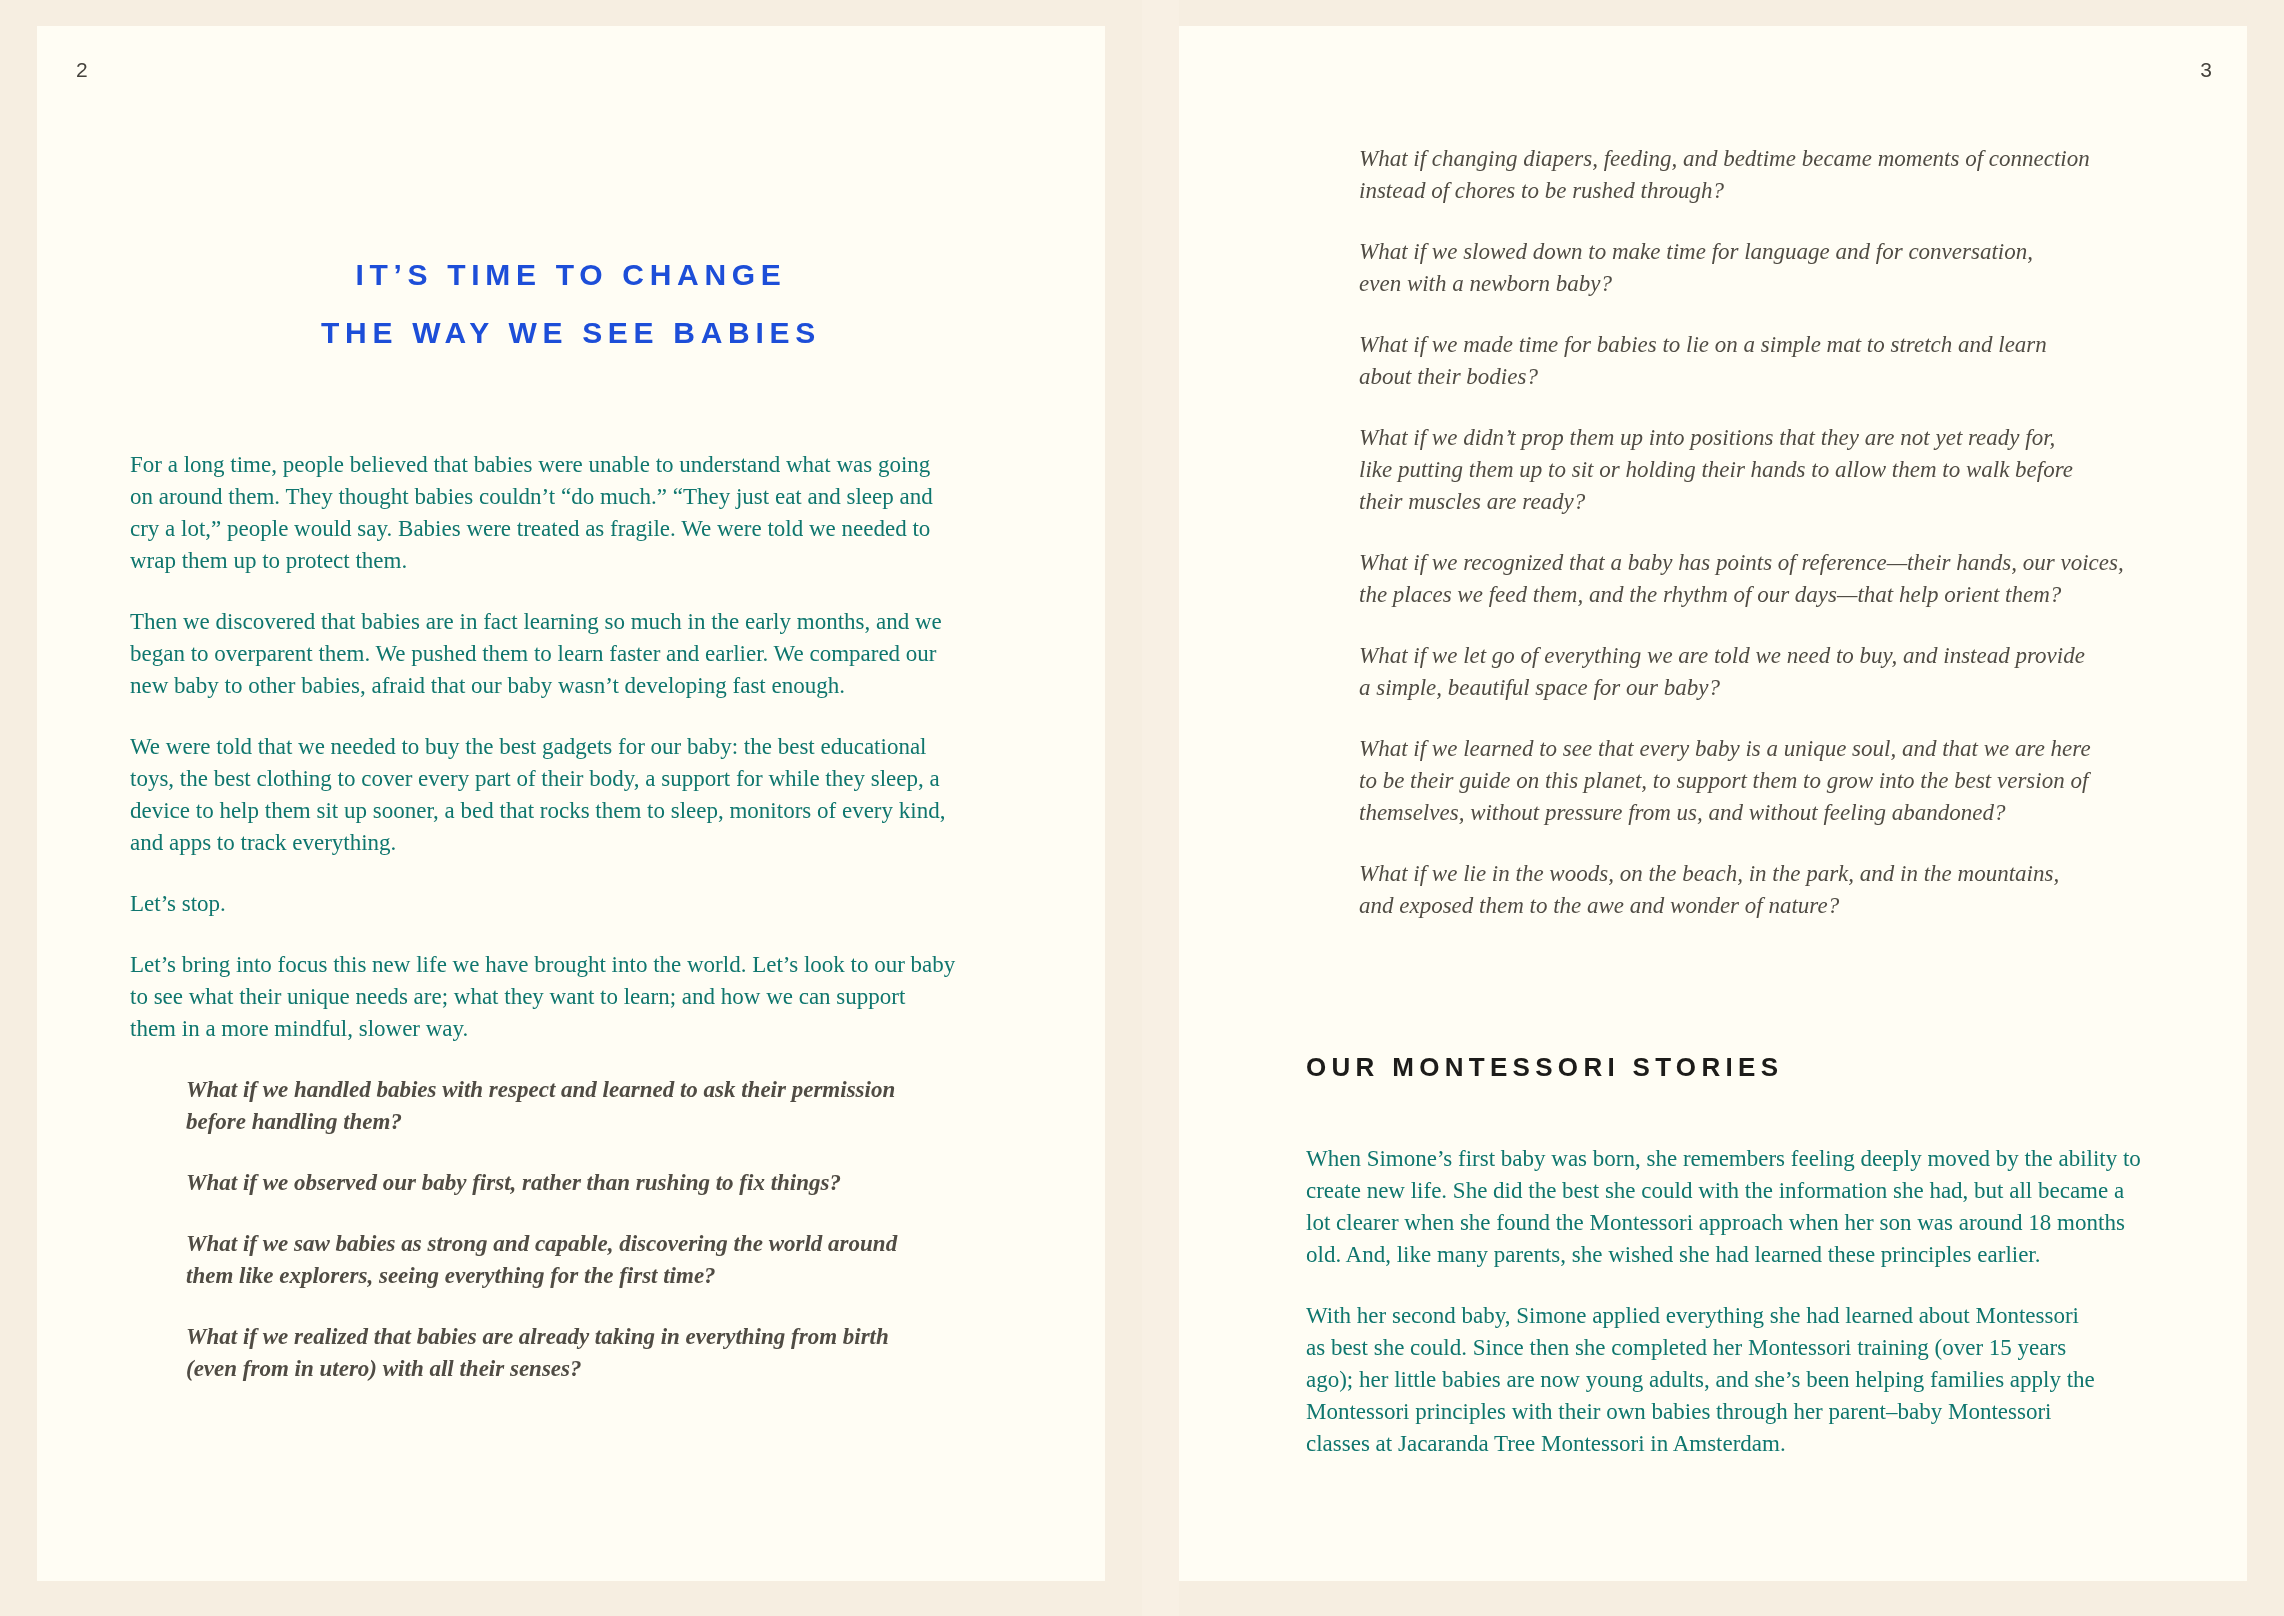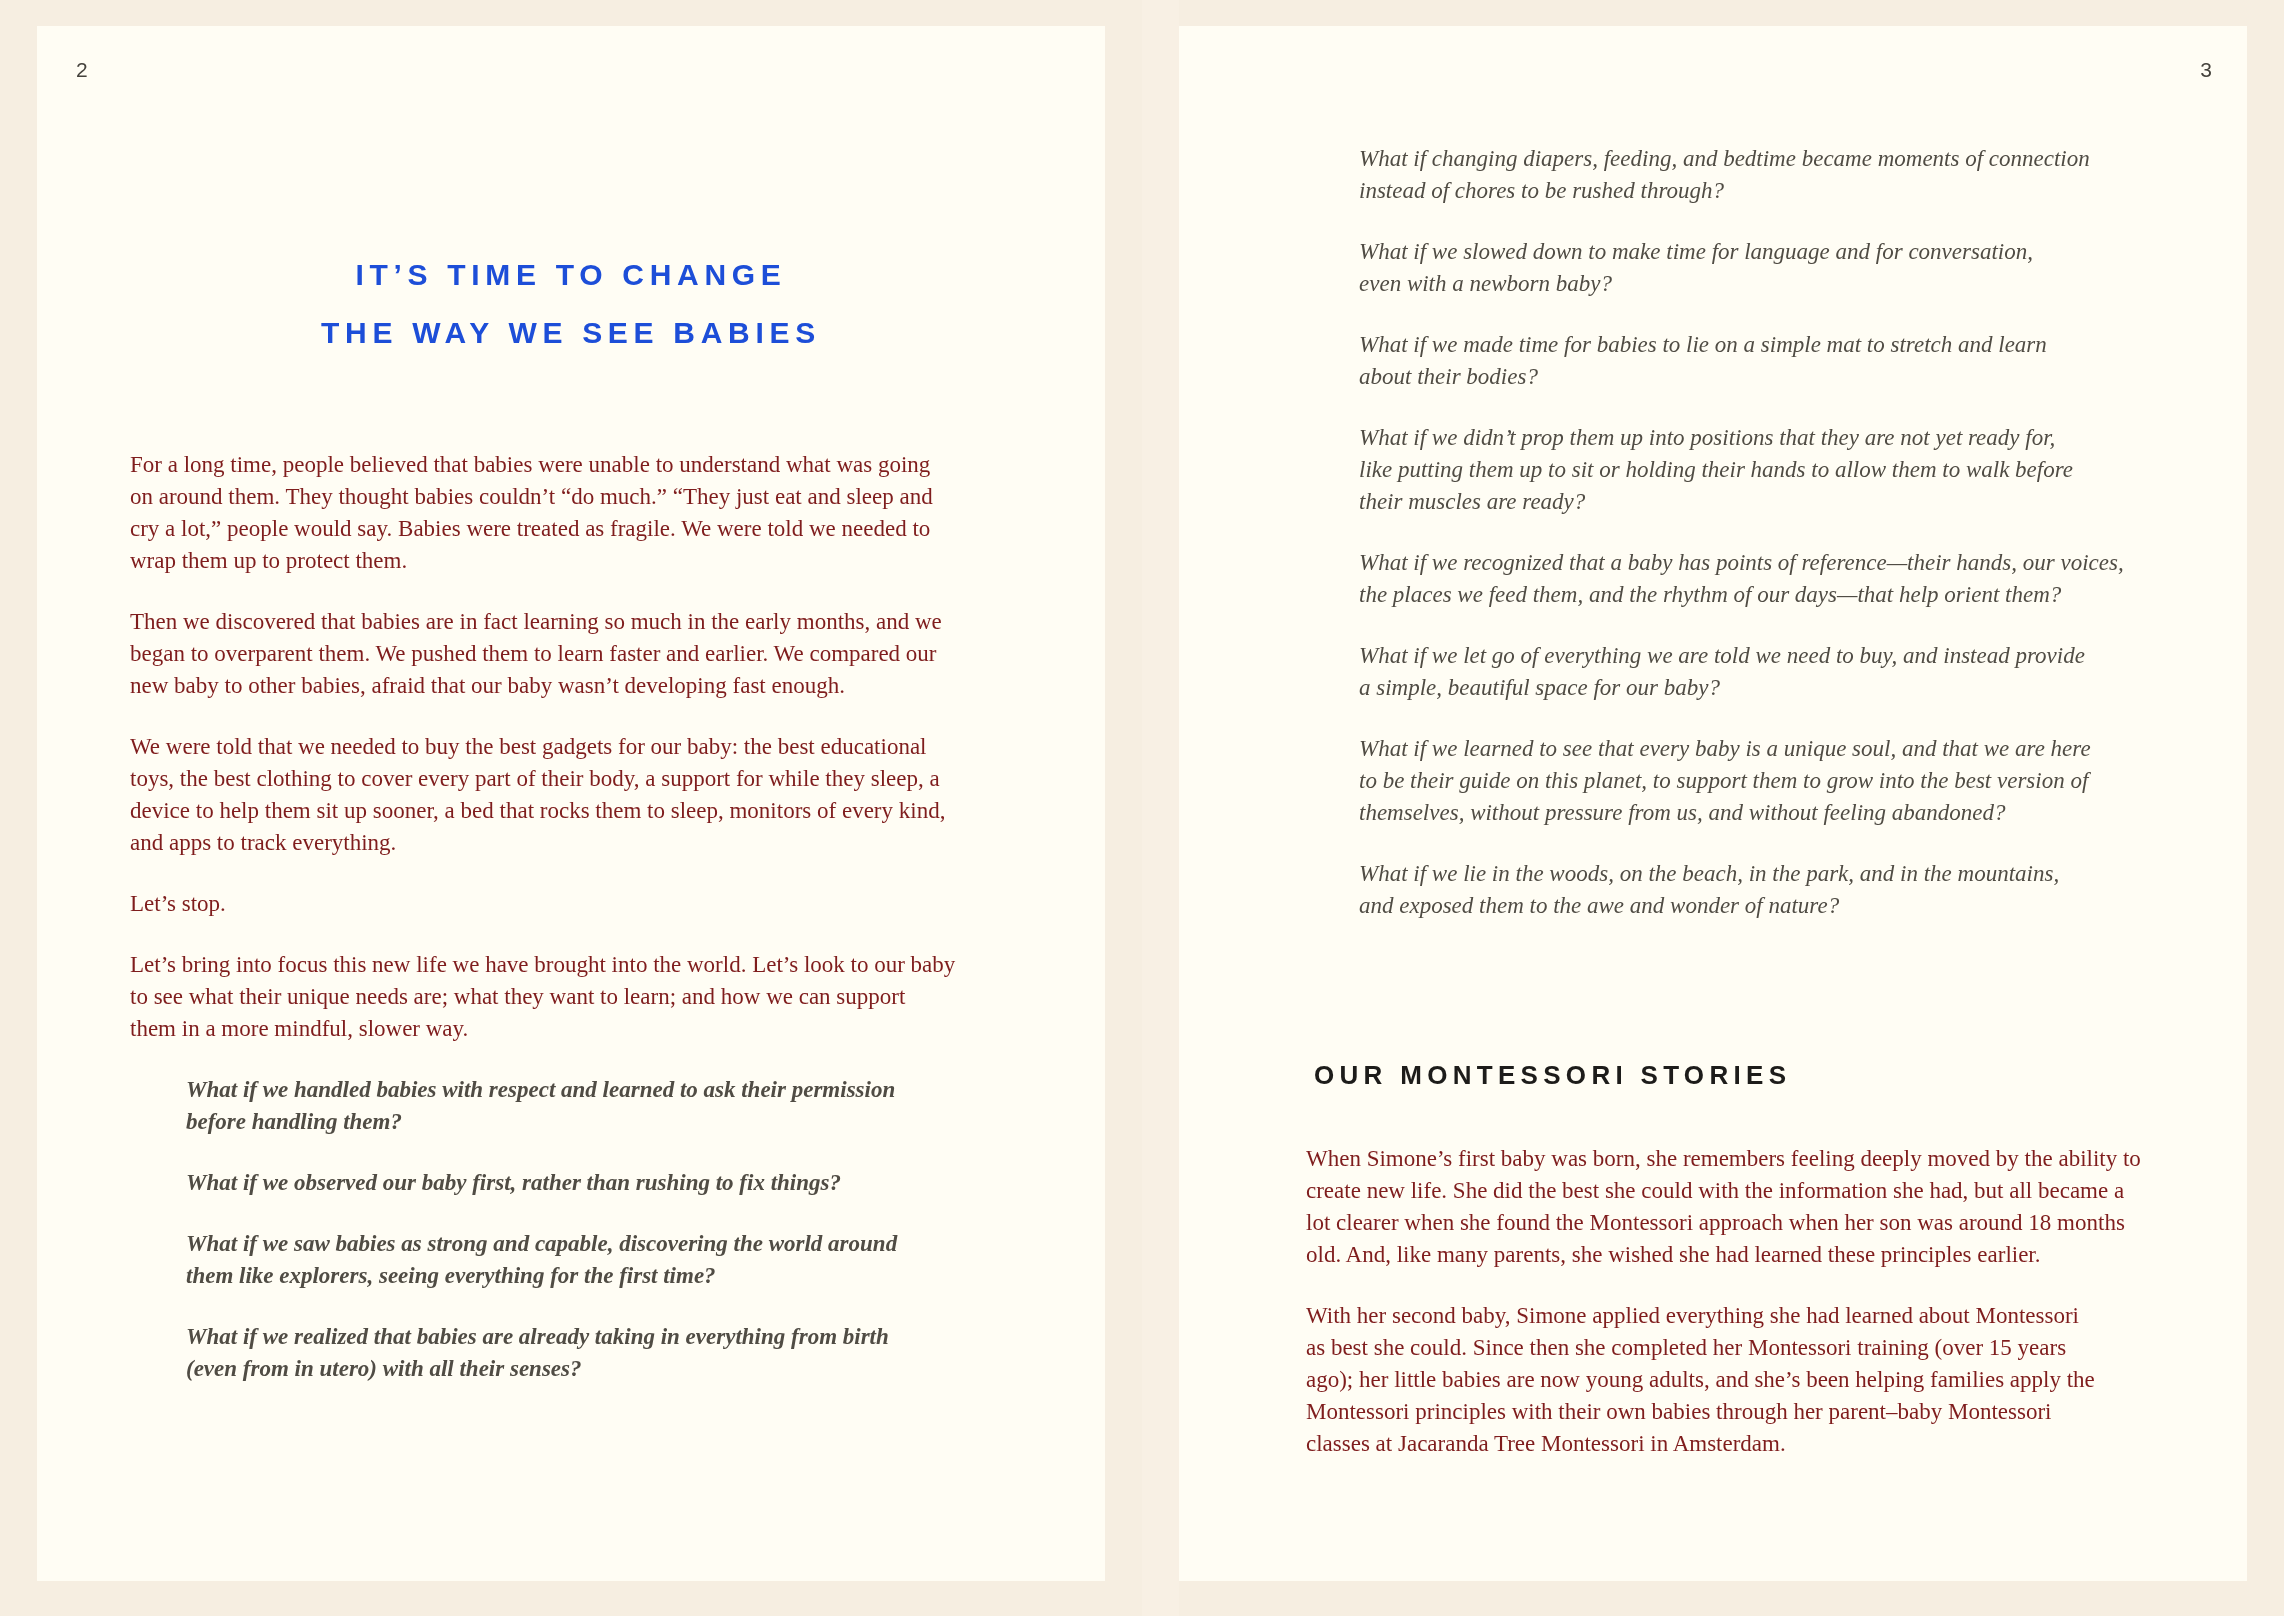--- a/index.html
+++ b/index.html
@@ -53,34 +53,34 @@
 
   .flow { position: absolute; }
   .flow-left { top: 423px; left: 93px; width: 975px; }
   .flow-right-questions { top: 117px; left: 180px; width: 861px; }
   .flow-right-body { top: 1117px; left: 127px; width: 975px; }
 
   .para {
     margin: 0 0 29px 0;
     font-size: 23px;
     line-height: 32px;
-    color: #7f1d1d;
+    color: #0f766e;
     white-space: pre-line;
   }
   .question {
     font-style: italic;
     color: #504c44;
   }
   .flow-left .question { padding-left: 56px; font-weight: bold; }
 
   .heading {
     position: absolute;
     top: 1024px;
     left: 127px;
-    margin: 8px;
+    margin: 0;
     font-family: "Liberation Sans", sans-serif;
     font-weight: 700;
     font-size: 26px;
     line-height: 35px;
     letter-spacing: 5.3px;
     color: #1d1c1a;
     white-space: nowrap;
   }
 </style>
 </head>

